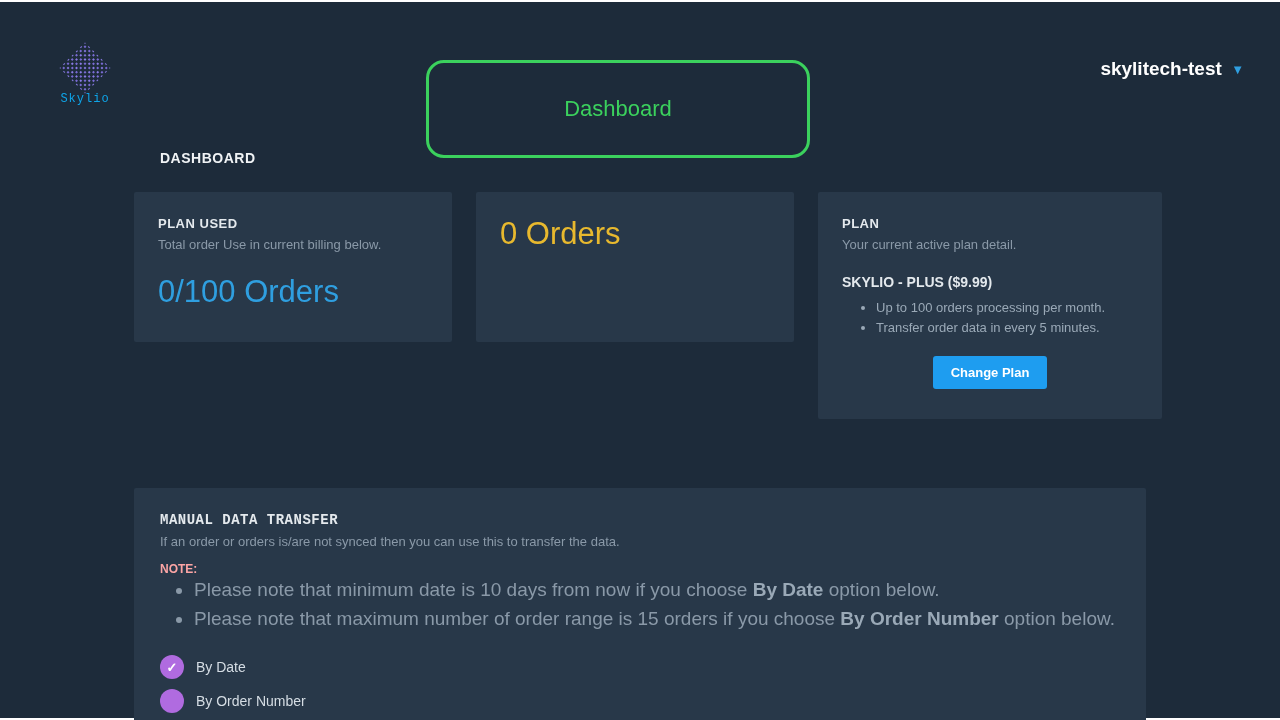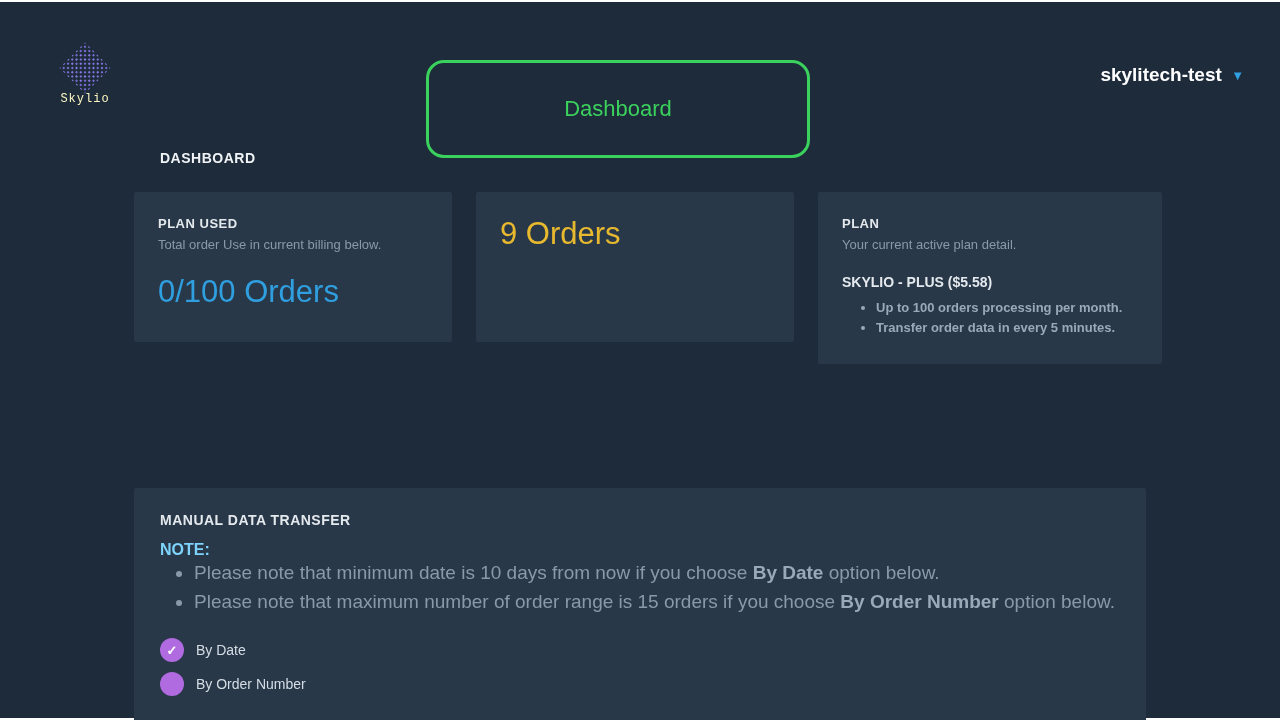--- a/index.html
+++ b/index.html
@@ -32,26 +32,26 @@
     transform: rotate(45deg);
     background:
       radial-gradient(circle at 50% 50%, #7a6bd6 1.2px, transparent 1.4px) 0 0/6px 6px,
       radial-gradient(circle at 50% 50%, #8a7be6 1.2px, transparent 1.4px) 3px 3px/6px 6px;
     background-color: transparent;
   }
   .logo-text {
     font-family: "Courier New", monospace;
     font-size: 12px;
     letter-spacing: 1px;
-    color: #fef9c3;
+    color: #0ea5e9;
   }
   .account {
     position: absolute;
     right: 36px;
-    top: 62px;
+    top: 56px;
     font-size: 19px;
     font-weight: 600;
     color: #ffffff;
     cursor: pointer;
   }
   .account .caret {
     color: #2f9fe0;
     font-size: 13px;
     margin-left: 4px;
     vertical-align: middle;
@@ -117,21 +117,20 @@
     font-weight: 700;
     color: #e4e9ed;
     margin-bottom: 8px;
   }
   .plan-list {
     list-style: disc;
     margin-left: 34px;
     font-size: 13px;
     color: #9aa9b7;
     line-height: 1.55;
-    font-weight: bold;
   }
   .change-btn {
     display: block;
     margin: 18px auto 4px;
     background: #1e9df0;
     color: #fff;
     border: none;
     padding: 9px 18px;
     font-size: 13px;
     font-weight: 600;
@@ -146,30 +145,31 @@
     background: #283849;
     border-radius: 2px;
     padding: 24px 26px 30px;
   }
   .manual h3 {
     font-size: 14px;
     font-weight: 700;
     color: #e4e9ed;
     margin-bottom: 6px;
     letter-spacing: 0.5px;
+    font-family: Liberation Mono, monospace;
   }
   .manual .desc {
     font-size: 13px;
     color: #8a99a8;
     margin-bottom: 4px;
   }
   .manual .note-label {
-    font-size: 16px;
-    font-weight: 700;
-    color: #7dd3fc;
+    font-size: 12px;
+    font-weight: 700;
+    color: #fca5a5;
     margin-top: 13px;
   }
   .manual ul {
     list-style: disc;
     margin-left: 34px;
     font-size: 19px;
     color: #8a99a8;
     line-height: 1.5;
   }
   .manual ul li b { color: #9aa9b7; font-weight: 700; }
@@ -223,37 +223,39 @@
 
   <div class="cards">
 
     <div class="card card-small">
       <h3>PLAN USED</h3>
       <div class="sub">Total order Use in current billing below.</div>
       <div class="metric metric-blue">0/100 Orders</div>
     </div>
 
     <div class="card card-small">
-      <div class="metric metric-gold">9 Orders</div>
+      <div class="metric metric-gold">0 Orders</div>
     </div>
 
     <div class="card card-plan">
       <h3>PLAN</h3>
       <div class="sub">Your current active plan detail.</div>
-      <div class="plan-name">SKYLIO - PLUS ($5.58)</div>
+      <div class="plan-name">SKYLIO - PLUS ($9.99)</div>
       <ul class="plan-list">
         <li>Up to 100 orders processing per month.</li>
         <li>Transfer order data in every 5 minutes.</li>
       </ul>
+      <button class="change-btn">Change Plan</button>
     </div>
 
   </div>
 
   <div class="manual">
     <h3>MANUAL DATA TRANSFER</h3>
+    <div class="desc">If an order or orders is/are not synced then you can use this to transfer the data.</div>
     <div class="note-label">NOTE:</div>
     <ul>
       <li>
         <span>Please note that minimum date is 10 days from now if you choose </span><b>By Date</b><span> option below.</span>
       </li>
       <li>
         <span>Please note that maximum number of order range is 15 orders if you choose </span><b>By Order Number</b><span> option below.</span>
       </li>
     </ul>
     <div class="radios">

